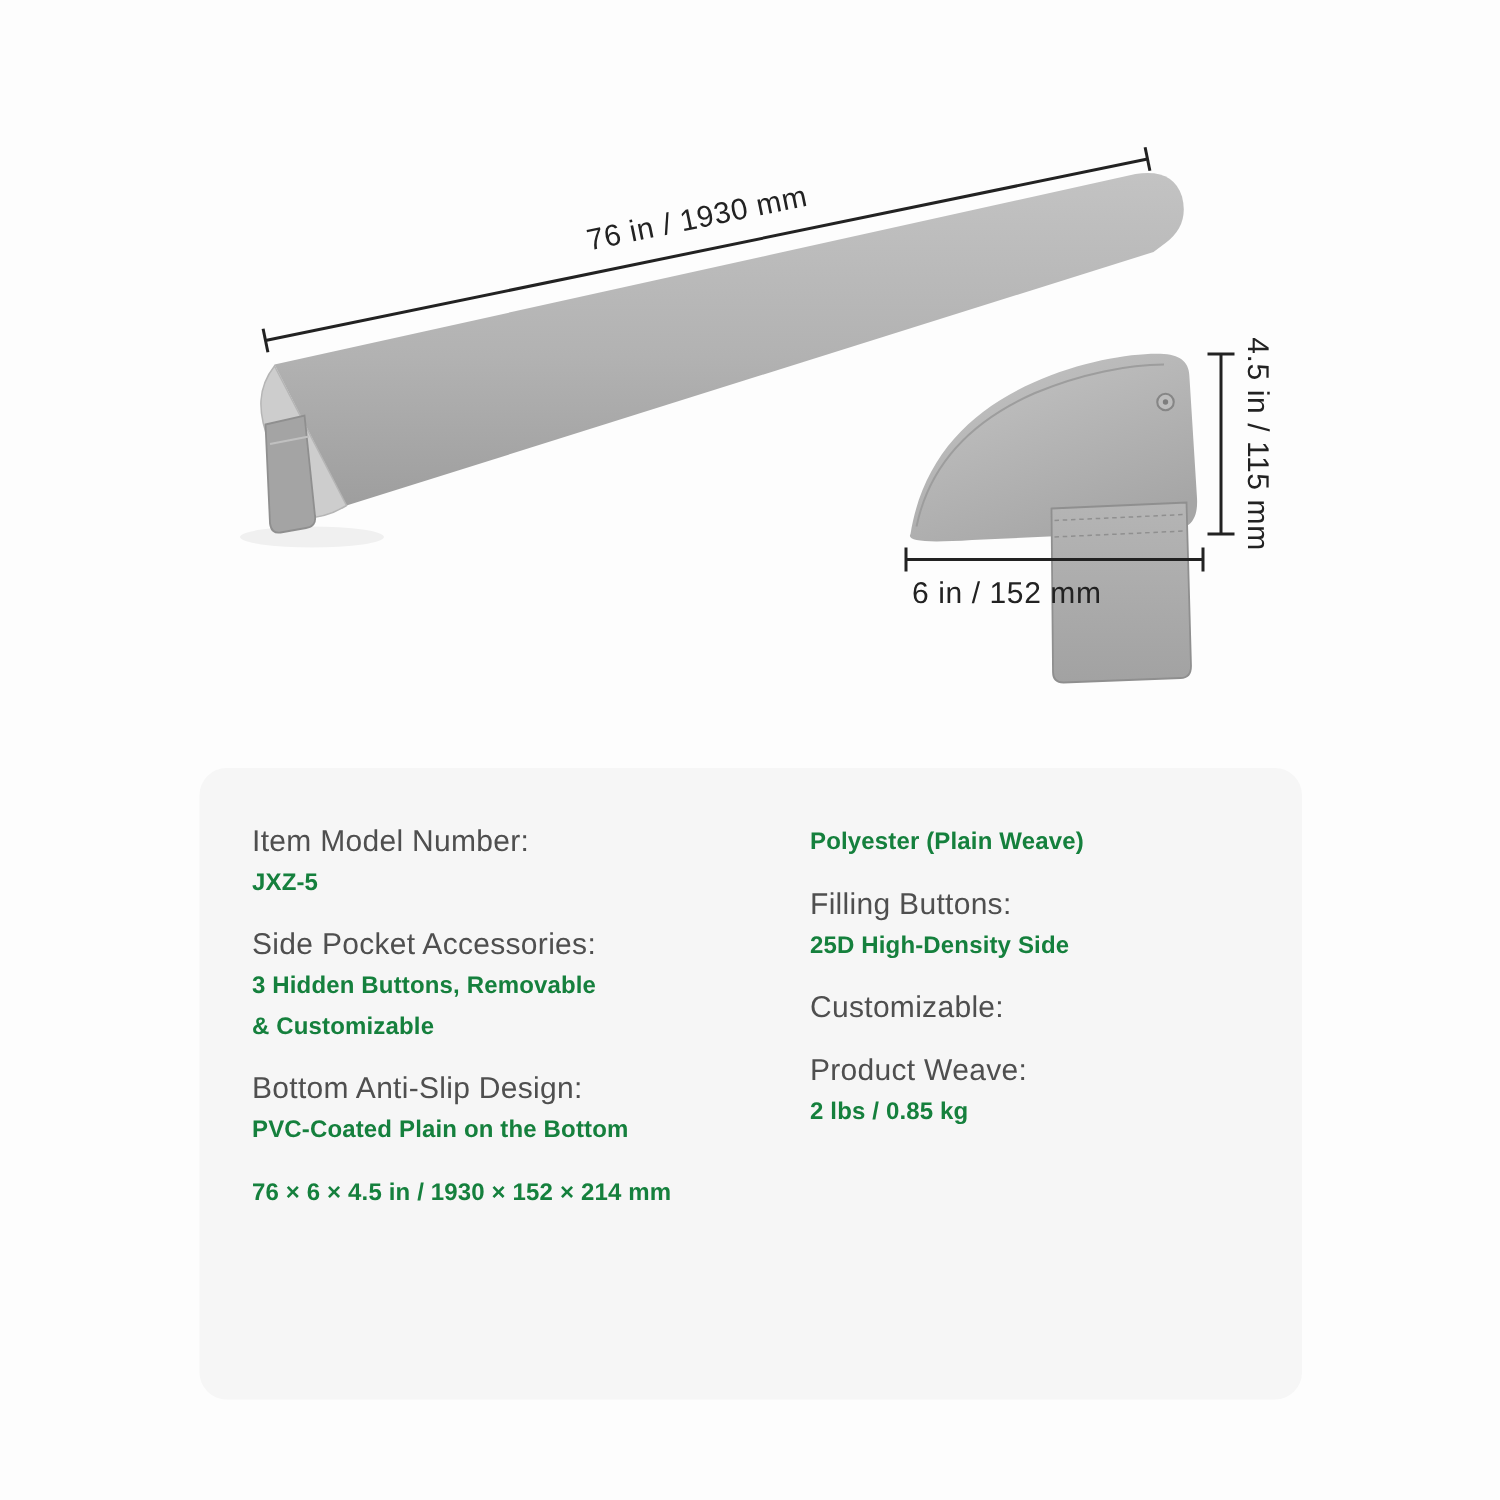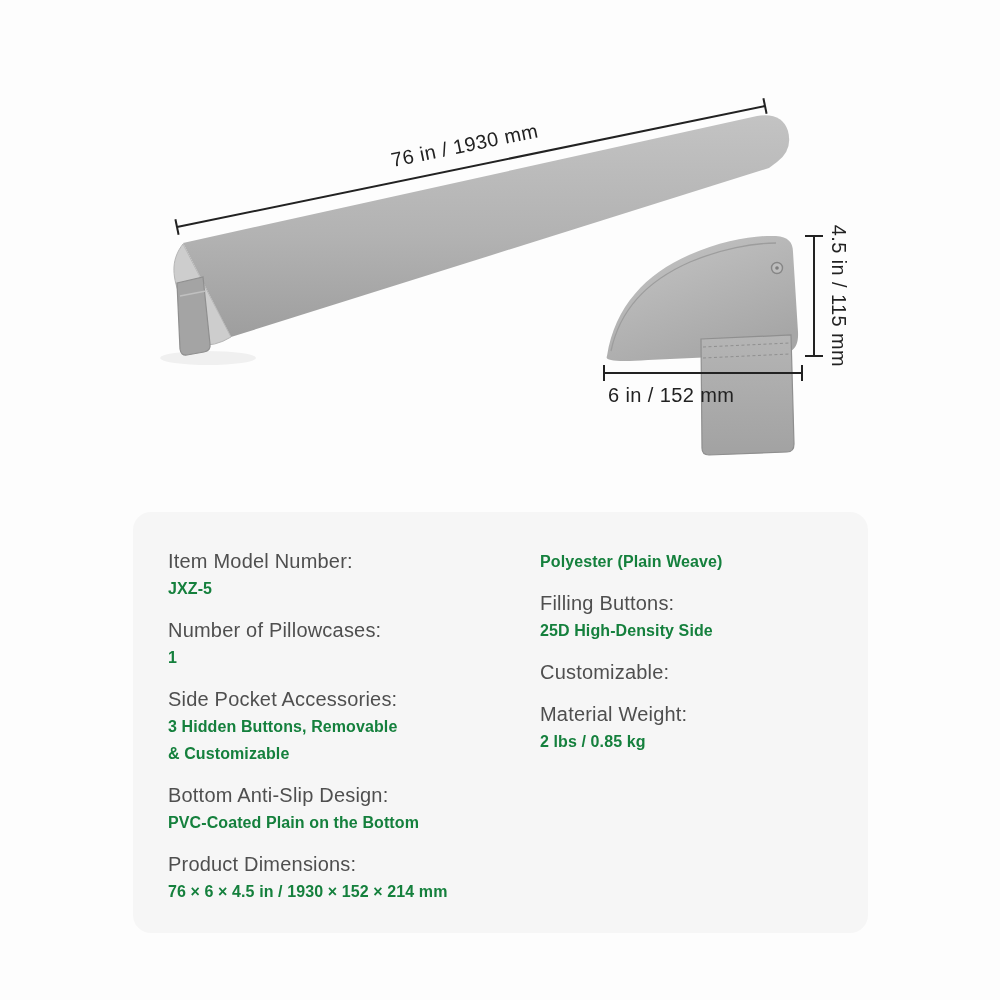--- a/index.html
+++ b/index.html
@@ -120,49 +120,44 @@
 
   
   <div class="spec-card">
 
     <div class="spec-col left">
       <div class="spec-item">
         <div class="spec-label">Item Model Number:</div>
         <div class="spec-value">JXZ-5</div>
       </div>
       <div class="spec-item">
-        <div class="spec-label">Number of Pillowcases:</div>
-        <div class="spec-value">1</div>
-      </div>
-      <div class="spec-item">
         <div class="spec-label">Side Pocket Accessories:</div>
         <div class="spec-value">3 Hidden Buttons, Removable
 &amp; Customizable</div>
       </div>
       <div class="spec-item">
         <div class="spec-label">Bottom Anti-Slip Design:</div>
         <div class="spec-value">PVC-Coated Plain on the Bottom</div>
       </div>
       <div class="spec-item">
-        <div class="spec-label">Product Dimensions:</div>
         <div class="spec-value">76 × 6 × 4.5 in / 1930 × 152 × 214 mm</div>
       </div>
     </div>
 
     <div class="spec-col right">
       <div class="spec-item">
         <div class="spec-value">Polyester (Plain Weave)</div>
       </div>
       <div class="spec-item">
         <div class="spec-label">Filling Buttons:</div>
         <div class="spec-value">25D High-Density Side</div>
       </div>
       <div class="spec-item">
         <div class="spec-label">Customizable:</div>
       </div>
       <div class="spec-item">
-        <div class="spec-label">Material Weight:</div>
+        <div class="spec-label">Product Weave:</div>
         <div class="spec-value">2 lbs / 0.85 kg</div>
       </div>
     </div>
 
   </div>
 </div>
 
 </body></html>

